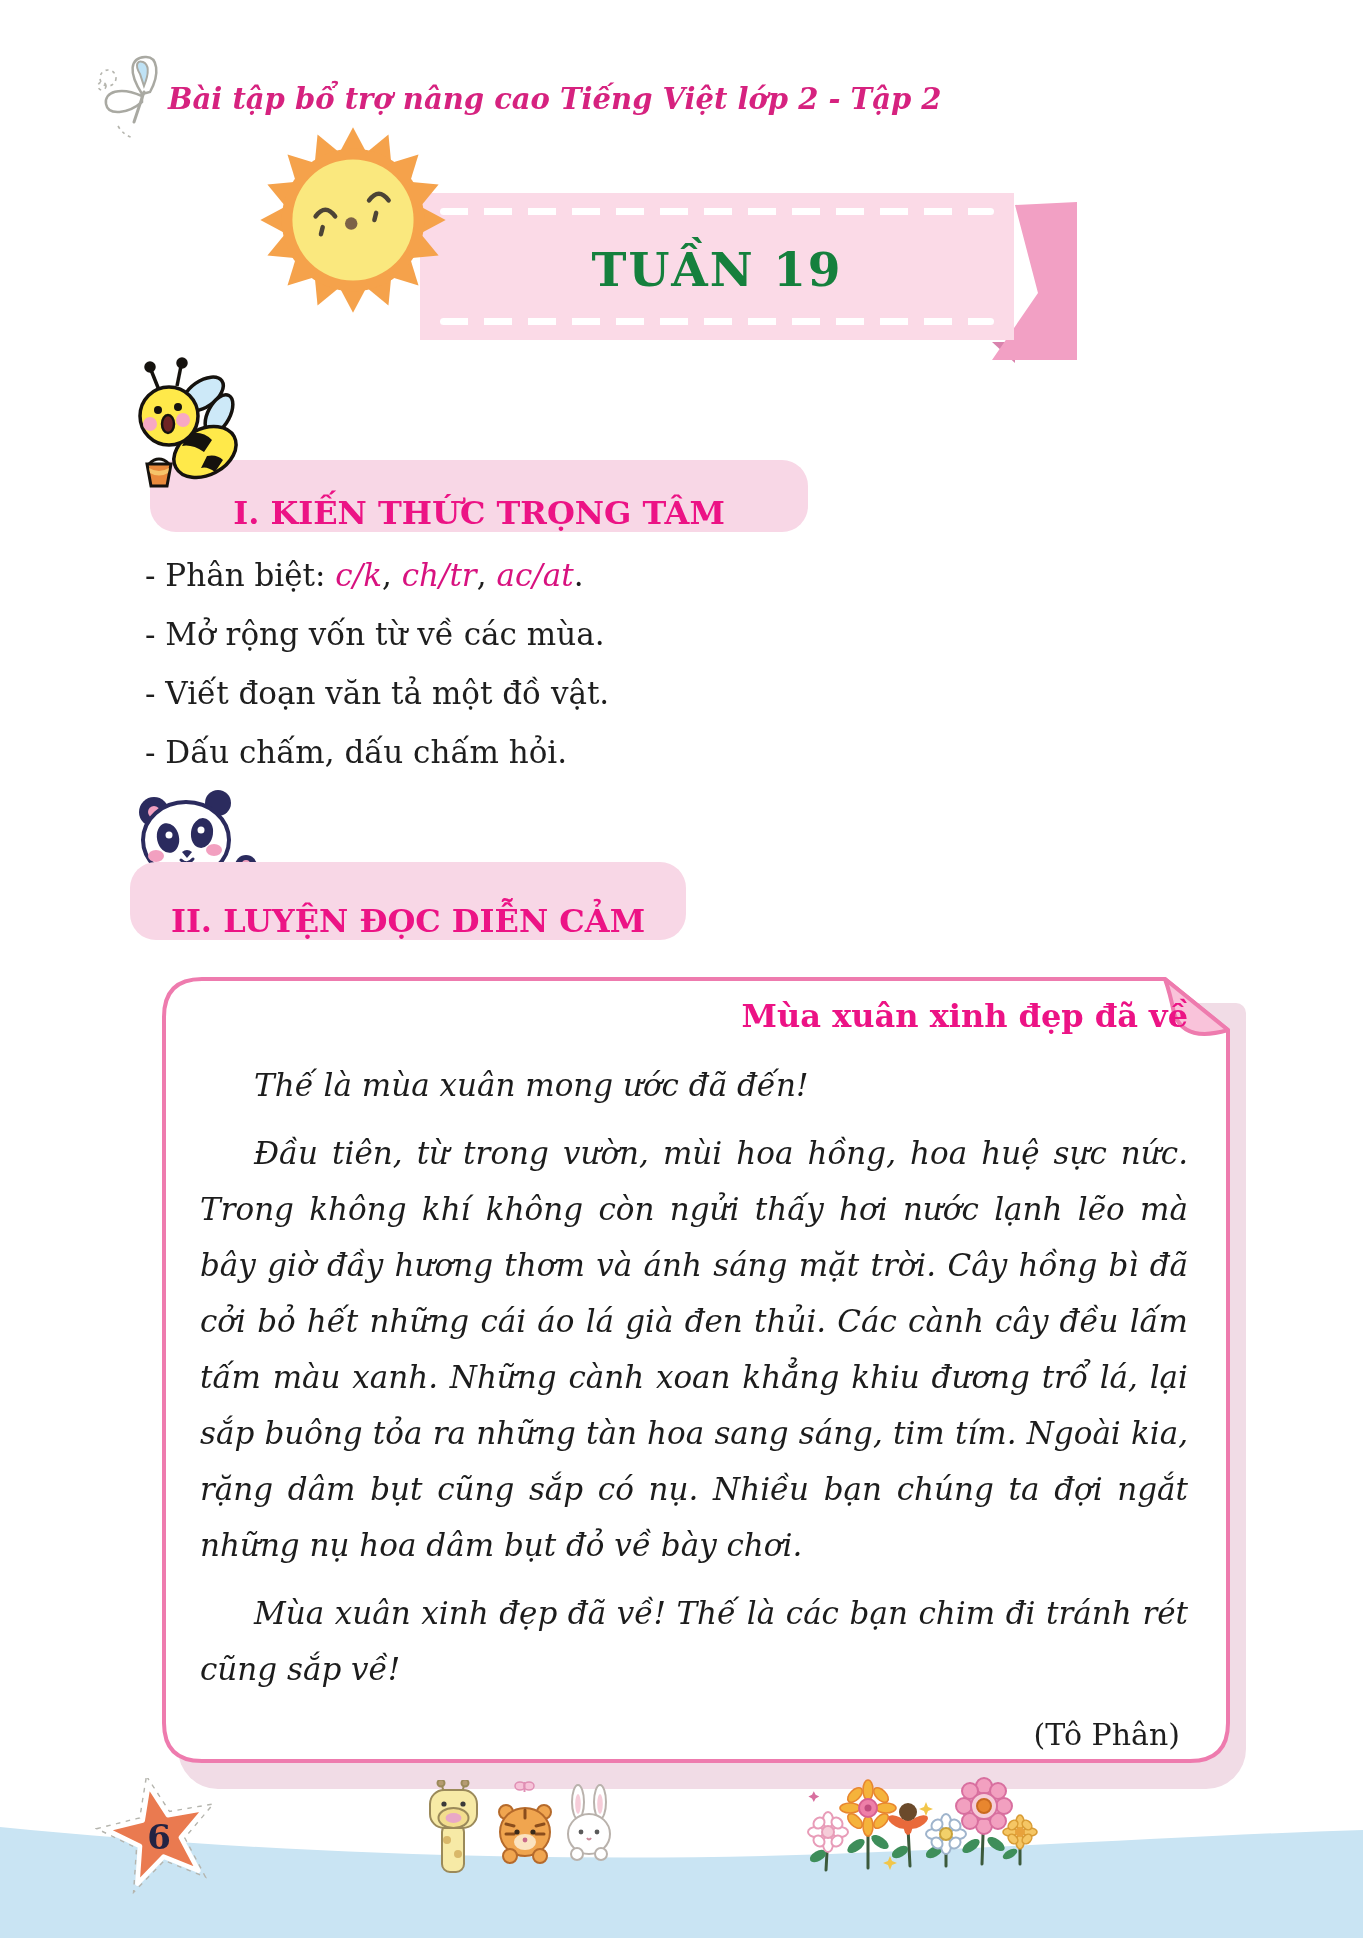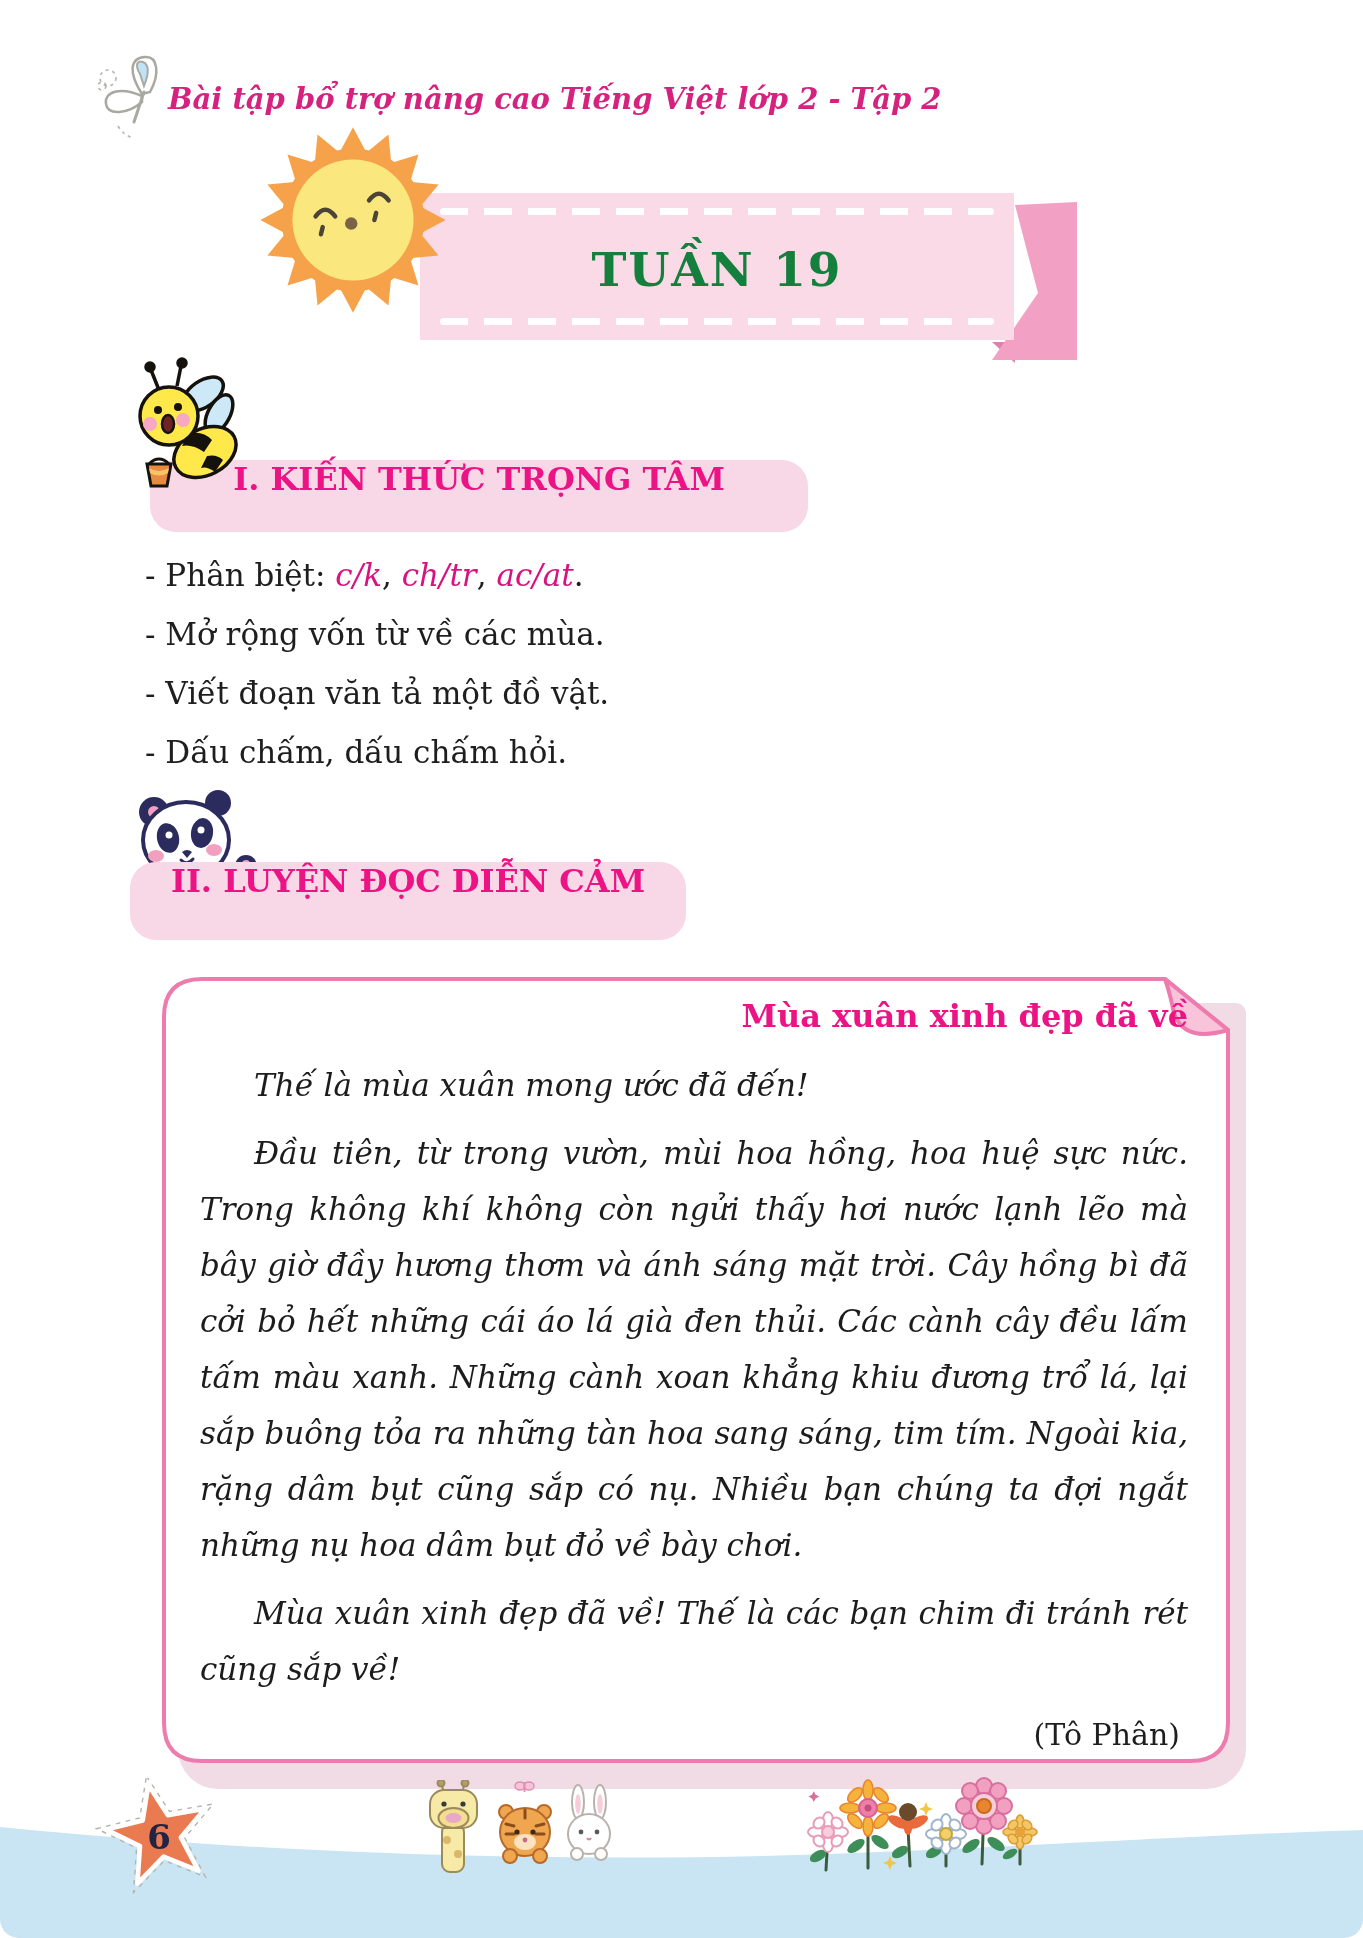--- a/index.html
+++ b/index.html
@@ -1,34 +1,34 @@
 <!DOCTYPE html>
 <html><head>
 <meta charset="utf-8">
 <style>
   html,body{margin:0;padding:0;background:#fff;}
   .page{position:relative;width:1363px;height:1938px;background:#fff;overflow:hidden;
-        font-family:"DejaVu Serif","Liberation Serif",serif;color:#1e1e1e;border-radius:19px;}
+        font-family:"DejaVu Serif","Liberation Serif",serif;color:#1e1e1e;}
   .abs{position:absolute;}
 
   
   .book-title{left:168px;top:82px;font-size:29px;font-style:italic;font-weight:bold;color:#d6227f;}
 
   
   .ribbon-tail{left:985px;top:195px;}
   .banner{left:420px;top:193px;width:594px;height:147px;background:#fbdae7;
           display:flex;align-items:center;justify-content:center;}
   .banner .dash{position:absolute;left:20px;right:20px;height:7px;
     background:repeating-linear-gradient(90deg,#fff 0 28px,rgba(0,0,0,0) 28px 44px);border-radius:4px;}
   .dash.top{top:15px;} .dash.bot{bottom:15px;}
   .week-title{font-size:47px;font-weight:bold;color:#15803d;letter-spacing:2px;margin-top:6px;}
   .sun{left:255px;top:122px;}
 
   
-  .sec-box{background:#f8d7e6;border-radius:26px;display:flex;align-items:flex-start;justify-content:center;}
+  .sec-box{background:#f8d7e6;border-radius:26px;display:flex;align-items:flex-end;justify-content:center;}
   .sec1{left:150px;top:460px;width:658px;height:72px;}
   .sec2{left:130px;top:862px;width:556px;height:78px;}
   .sec-title{font-size:32px;font-weight:bold;color:#ec1385;}
 
   .bee{left:125px;top:352px;z-index:3;}
   .panda{left:128px;top:790px;z-index:1;}
   .sec2{z-index:2;}
 
   
   .klist{left:145px;top:546px;width:760px;font-size:31px;}

